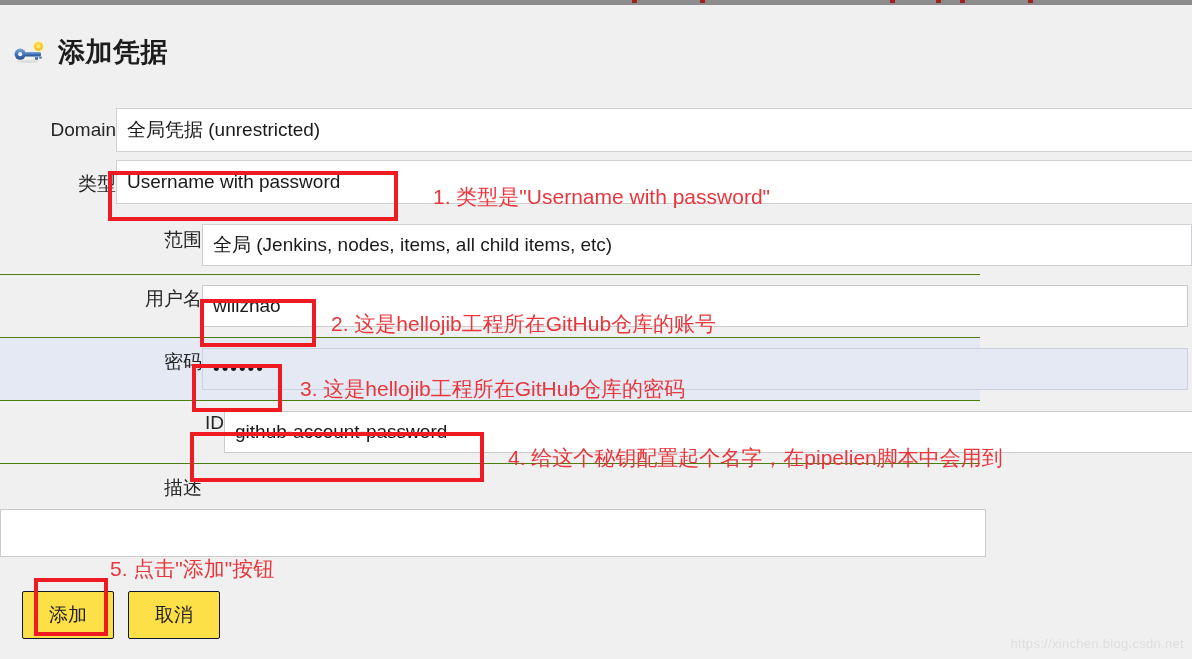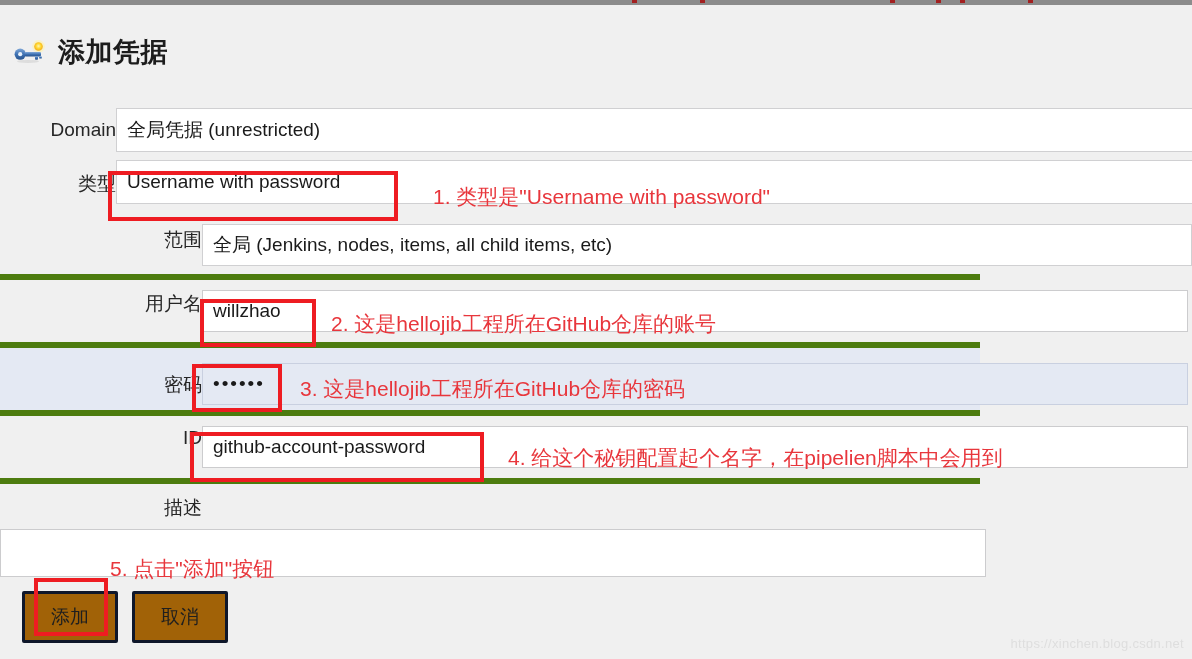--- a/index.html
+++ b/index.html
@@ -99,21 +99,21 @@
   
   .bleed { width: 1110px; }
 
   
   .sub-row-bg {
     background: #f0f0f0;
   }
   .sub-row-bg.highlight { background: #e4e9f3; }
 
   .sep {
-    border-bottom: 6px solid #4d7c0f;
+    border-bottom: 1px solid #4d7c0f;
   }
 
   
   .redbox {
     position: absolute;
     border: 4px solid #ee1c22;
     box-sizing: border-box;
     pointer-events: none;
     z-index: 6;
   }
@@ -130,22 +130,22 @@
   
   #button-bar {
     position: absolute;
     top: 591px;
     left: 22px;
     display: flex;
     gap: 14px;
     z-index: 3;
   }
   .btn {
-    background: #a16207;
-    border: 3px solid #0f172a;
+    background: #fde047;
+    border: 1px solid #0f172a;
     border-radius: 2px;
     font-size: 19px;
     color: #1f1f1f;
     padding: 10px 26px;
     font-family: Liberation Sans, sans-serif;
     cursor: pointer;
   }
 
   
   #watermark {
@@ -233,30 +233,30 @@
     </div>
   </div>
 
   <div class="form-row lvl1 sub-row-bg sep" style="height:62px;">
     <div class="row-label">用户名</div>
     <div class="field-wrap" style="padding:10px 0 7px 0;">
       <input class="control" type="text" style="width: 986px; height: 42px; font-family: &quot;Liberation Sans&quot;, sans-serif;" value="willzhao">
     </div>
   </div>
 
-  <div class="form-row lvl1 sub-row-bg highlight sep" style="height:62px;align-items:center;">
+  <div class="form-row lvl1 sub-row-bg highlight sep" style="height:62px;">
     <div class="row-label">密码</div>
     <div class="field-wrap" style="padding:10px 0 0 0;">
       <div class="control" style="width:986px;height:42px;background:#e4e9f3;border-color:#c9d0e0;letter-spacing:2px;">
         <span>••••••</span>
       </div>
     </div>
   </div>
 
-  <div class="form-row lvl1 sub-row-bg sep" style="height:62px;">
+  <div class="form-row lvl1 sub-row-bg sep" style="height:62px;padding-left:22px;">
     <div class="row-label">ID</div>
     <div class="field-wrap" style="padding:10px 0 0 0;">
       <input class="control" type="text" style="width: 986px; height: 42px; font-family: &quot;Liberation Sans&quot;, sans-serif;" value="github-account-password">
     </div>
   </div>
 
   <div class="form-row lvl1 sub-row-bg sep" style="height:66px;flex-direction:column;">
     <div class="row-label">描述</div>
     <div class="field-wrap" style="padding:8px 0 0 0;">
       <textarea class="control" rows="1" style="width: 986px; height: 48px; resize: none; font-family: &quot;Liberation Sans&quot;, sans-serif;" placeholder=""></textarea>

